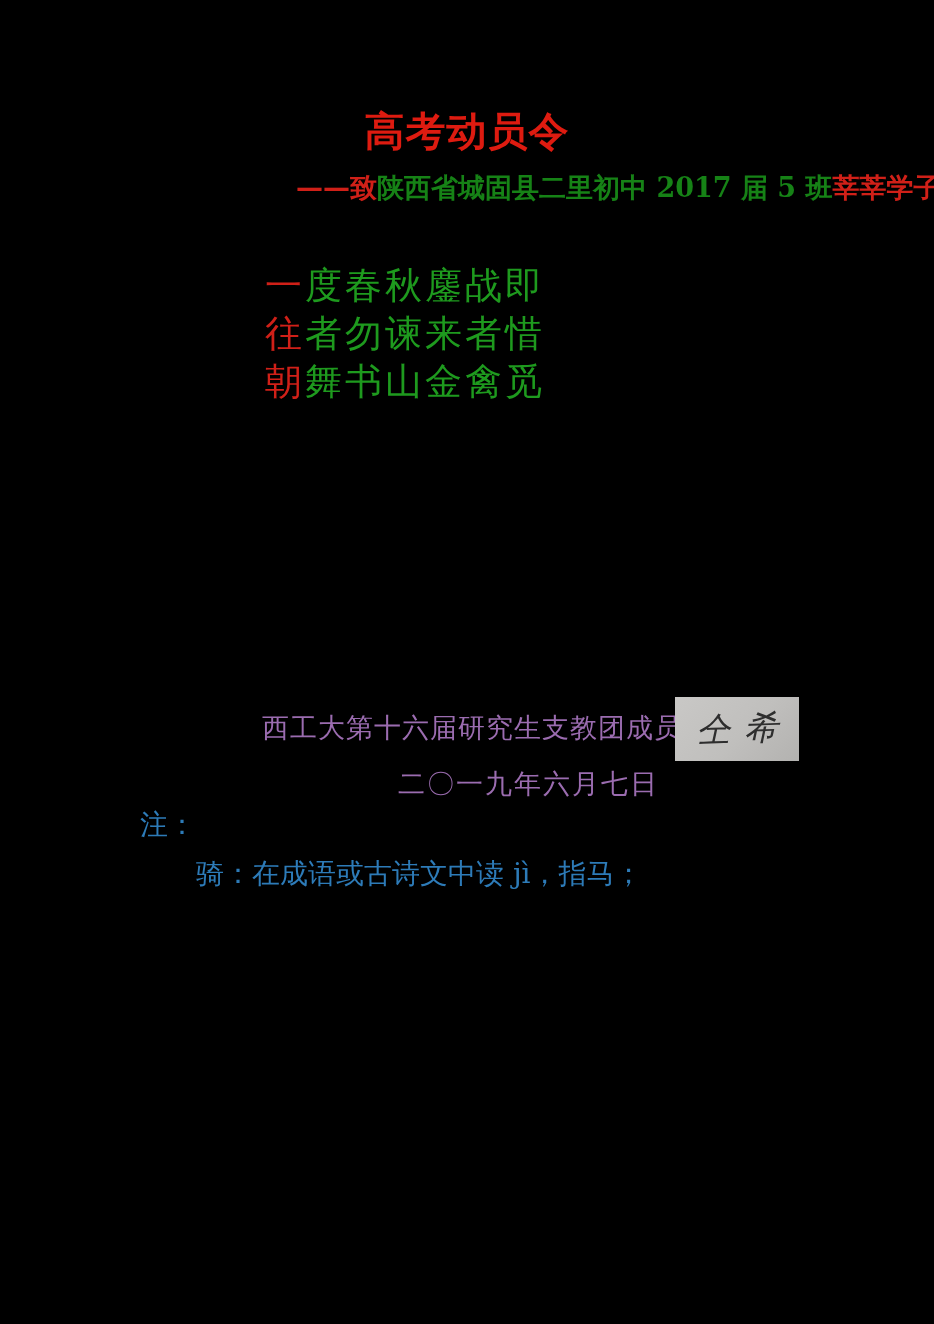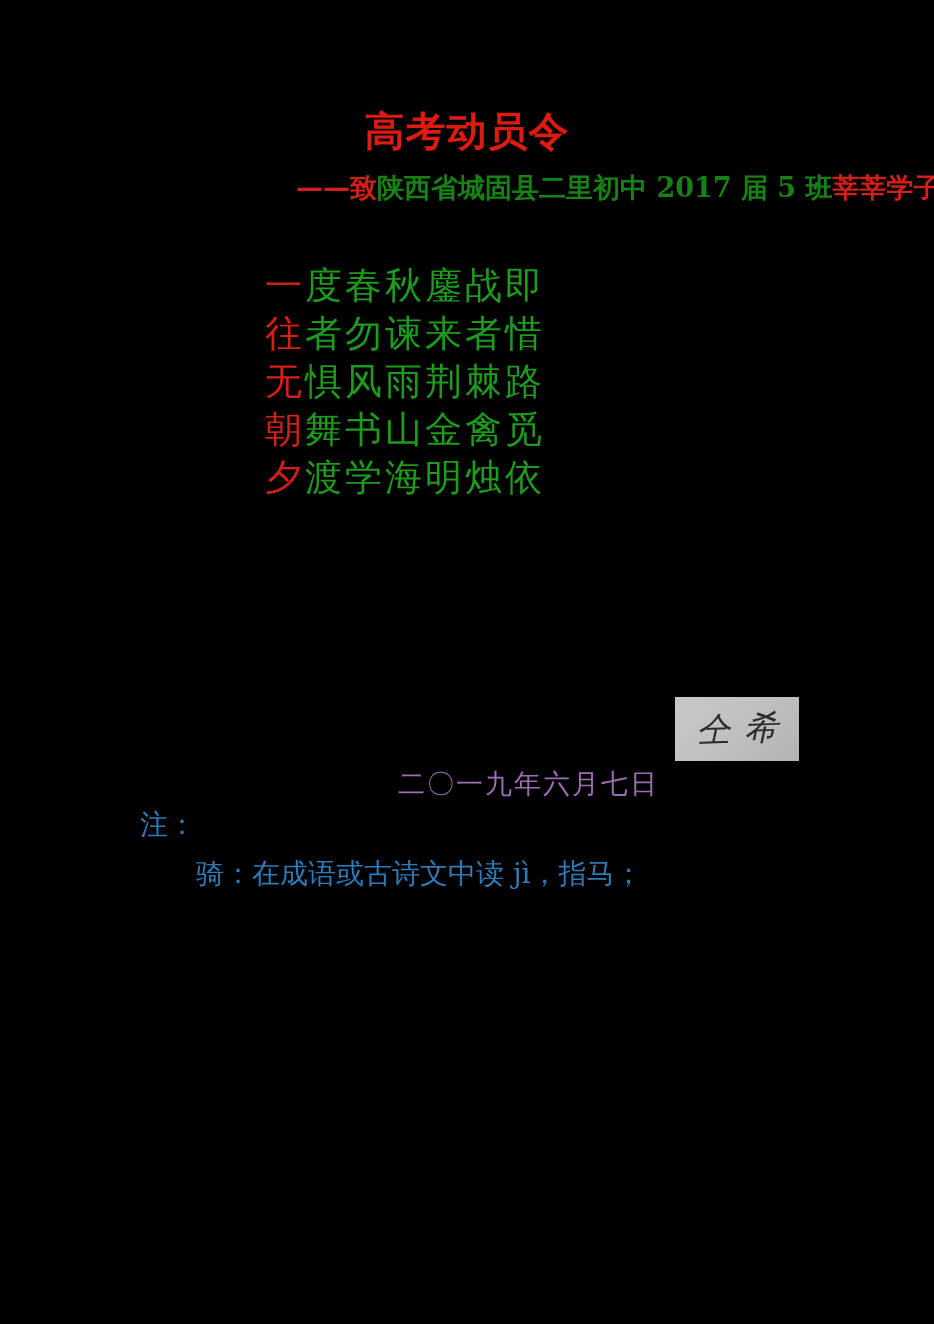--- a/index.html
+++ b/index.html
@@ -79,25 +79,24 @@
 
   <h1 class="title">高考动员令</h1>
 
   <div class="subtitle">
     <span class="c-red">——致</span><span class="c-green">陕西省城固县二里初中 2017 届 5 班</span><span class="c-red">莘莘学子</span>
   </div>
 
   <div class="poem">
     <div class="poem-line"><span class="poem-initial">一</span><span>度春秋鏖战即</span></div>
     <div class="poem-line"><span class="poem-initial">往</span><span>者勿谏来者惜</span></div>
-    <div class="poem-line"><span class="poem-initial">无</span><span>惧风雨荆棘路</span></div>
     <div class="poem-line"><span class="poem-initial">朝</span><span>舞书山金禽觅</span></div>
-    <div class="poem-line"><span class="poem-initial">夕</span><span>渡学海明烛依</span></div>
   </div>
 
+  <div class="sig-line">西工大第十六届研究生支教团成员</div>
 
   <div class="stamp">
     <span class="stamp-text">仝希</span>
   </div>
 
   <div class="date-line">二〇一九年六月七日</div>
 
   <div class="notes">
     <p class="note-label">注：</p>
     <p class="note-item">骑：在成语或古诗文中读 jì，指马；</p>

